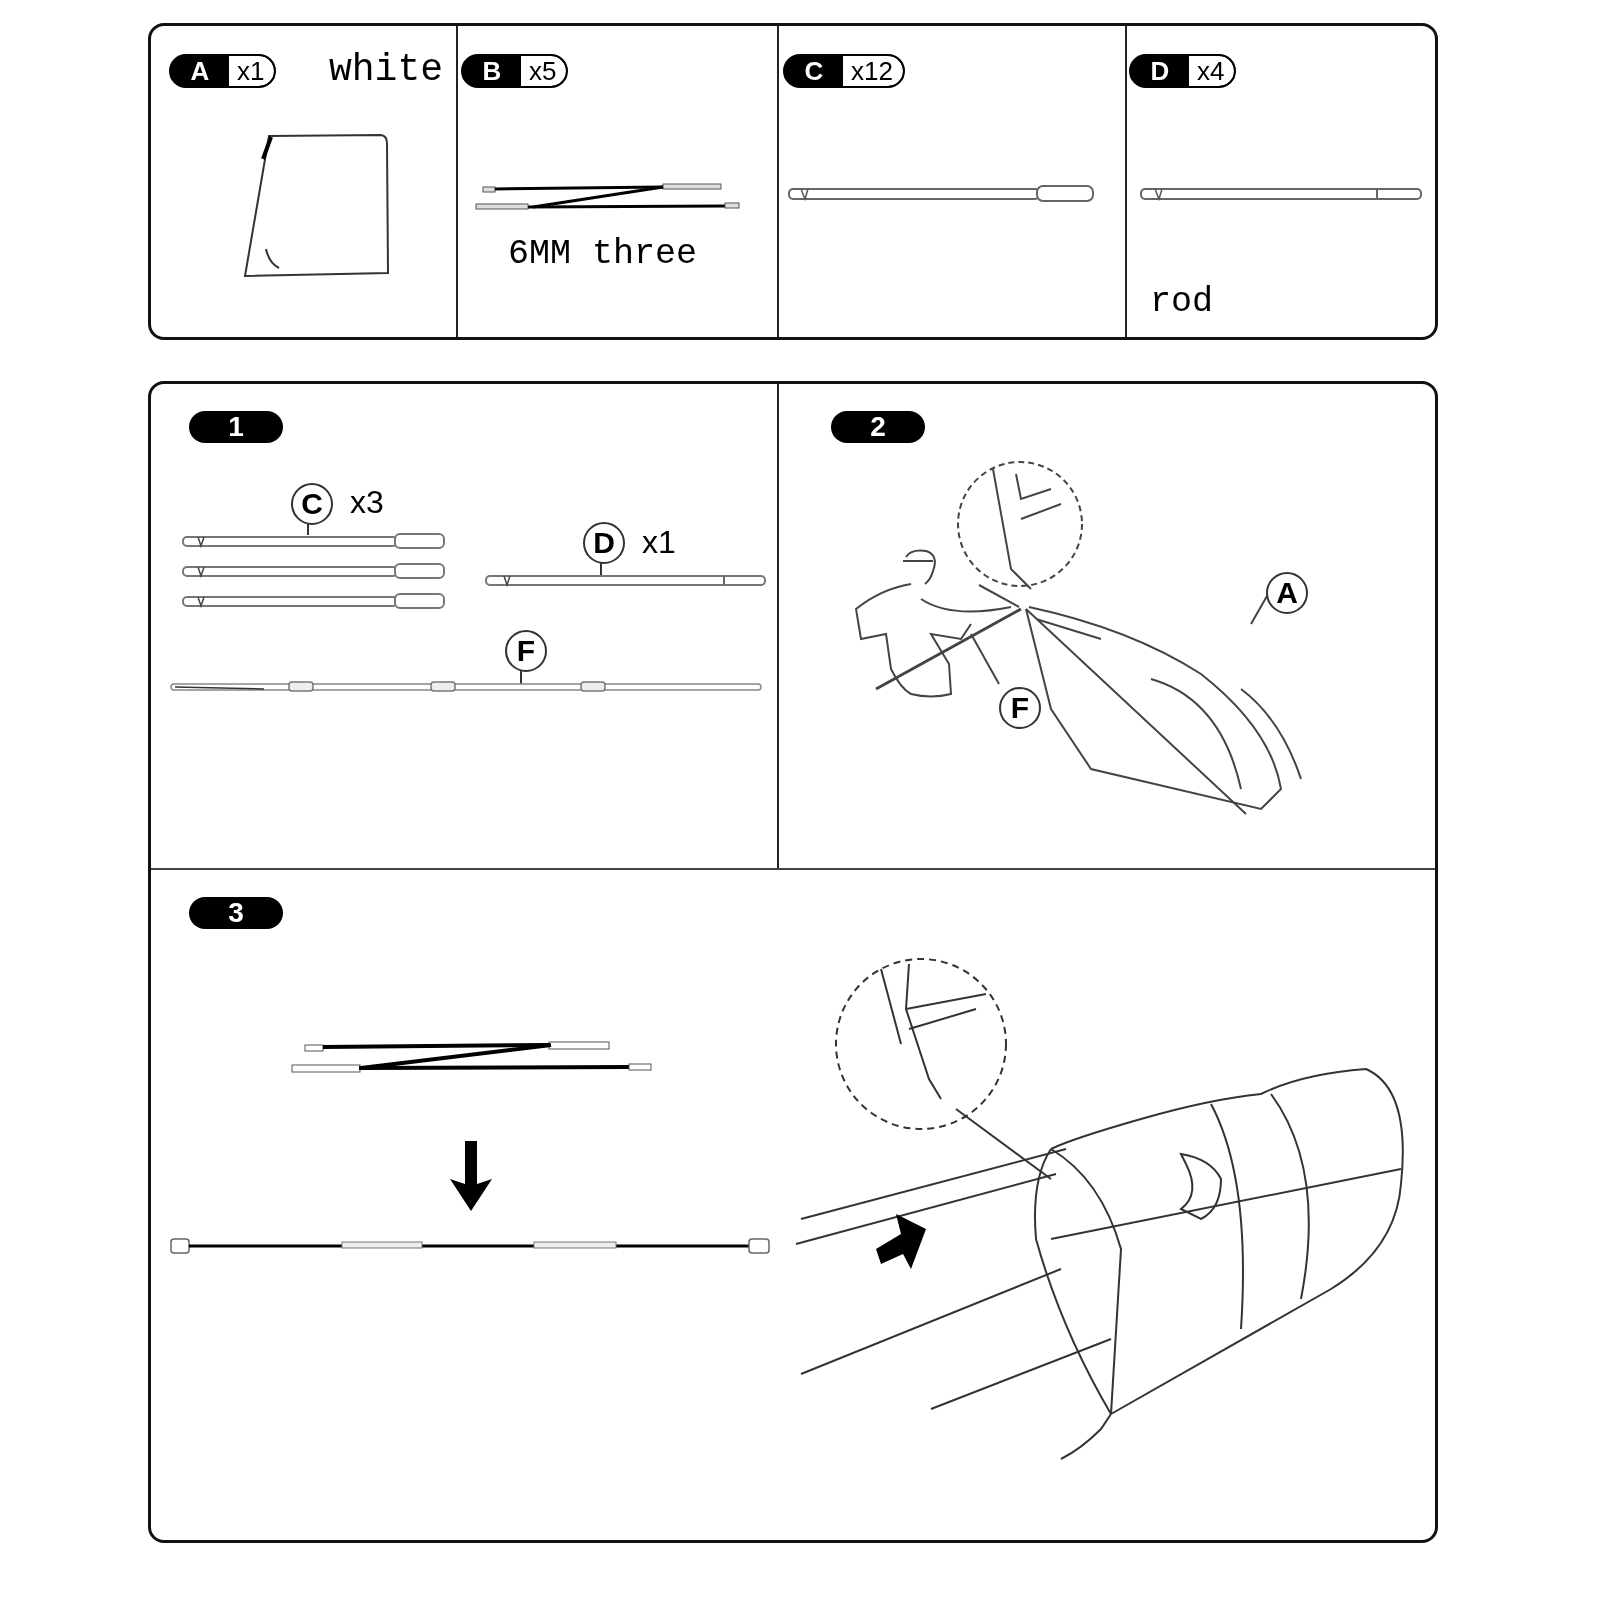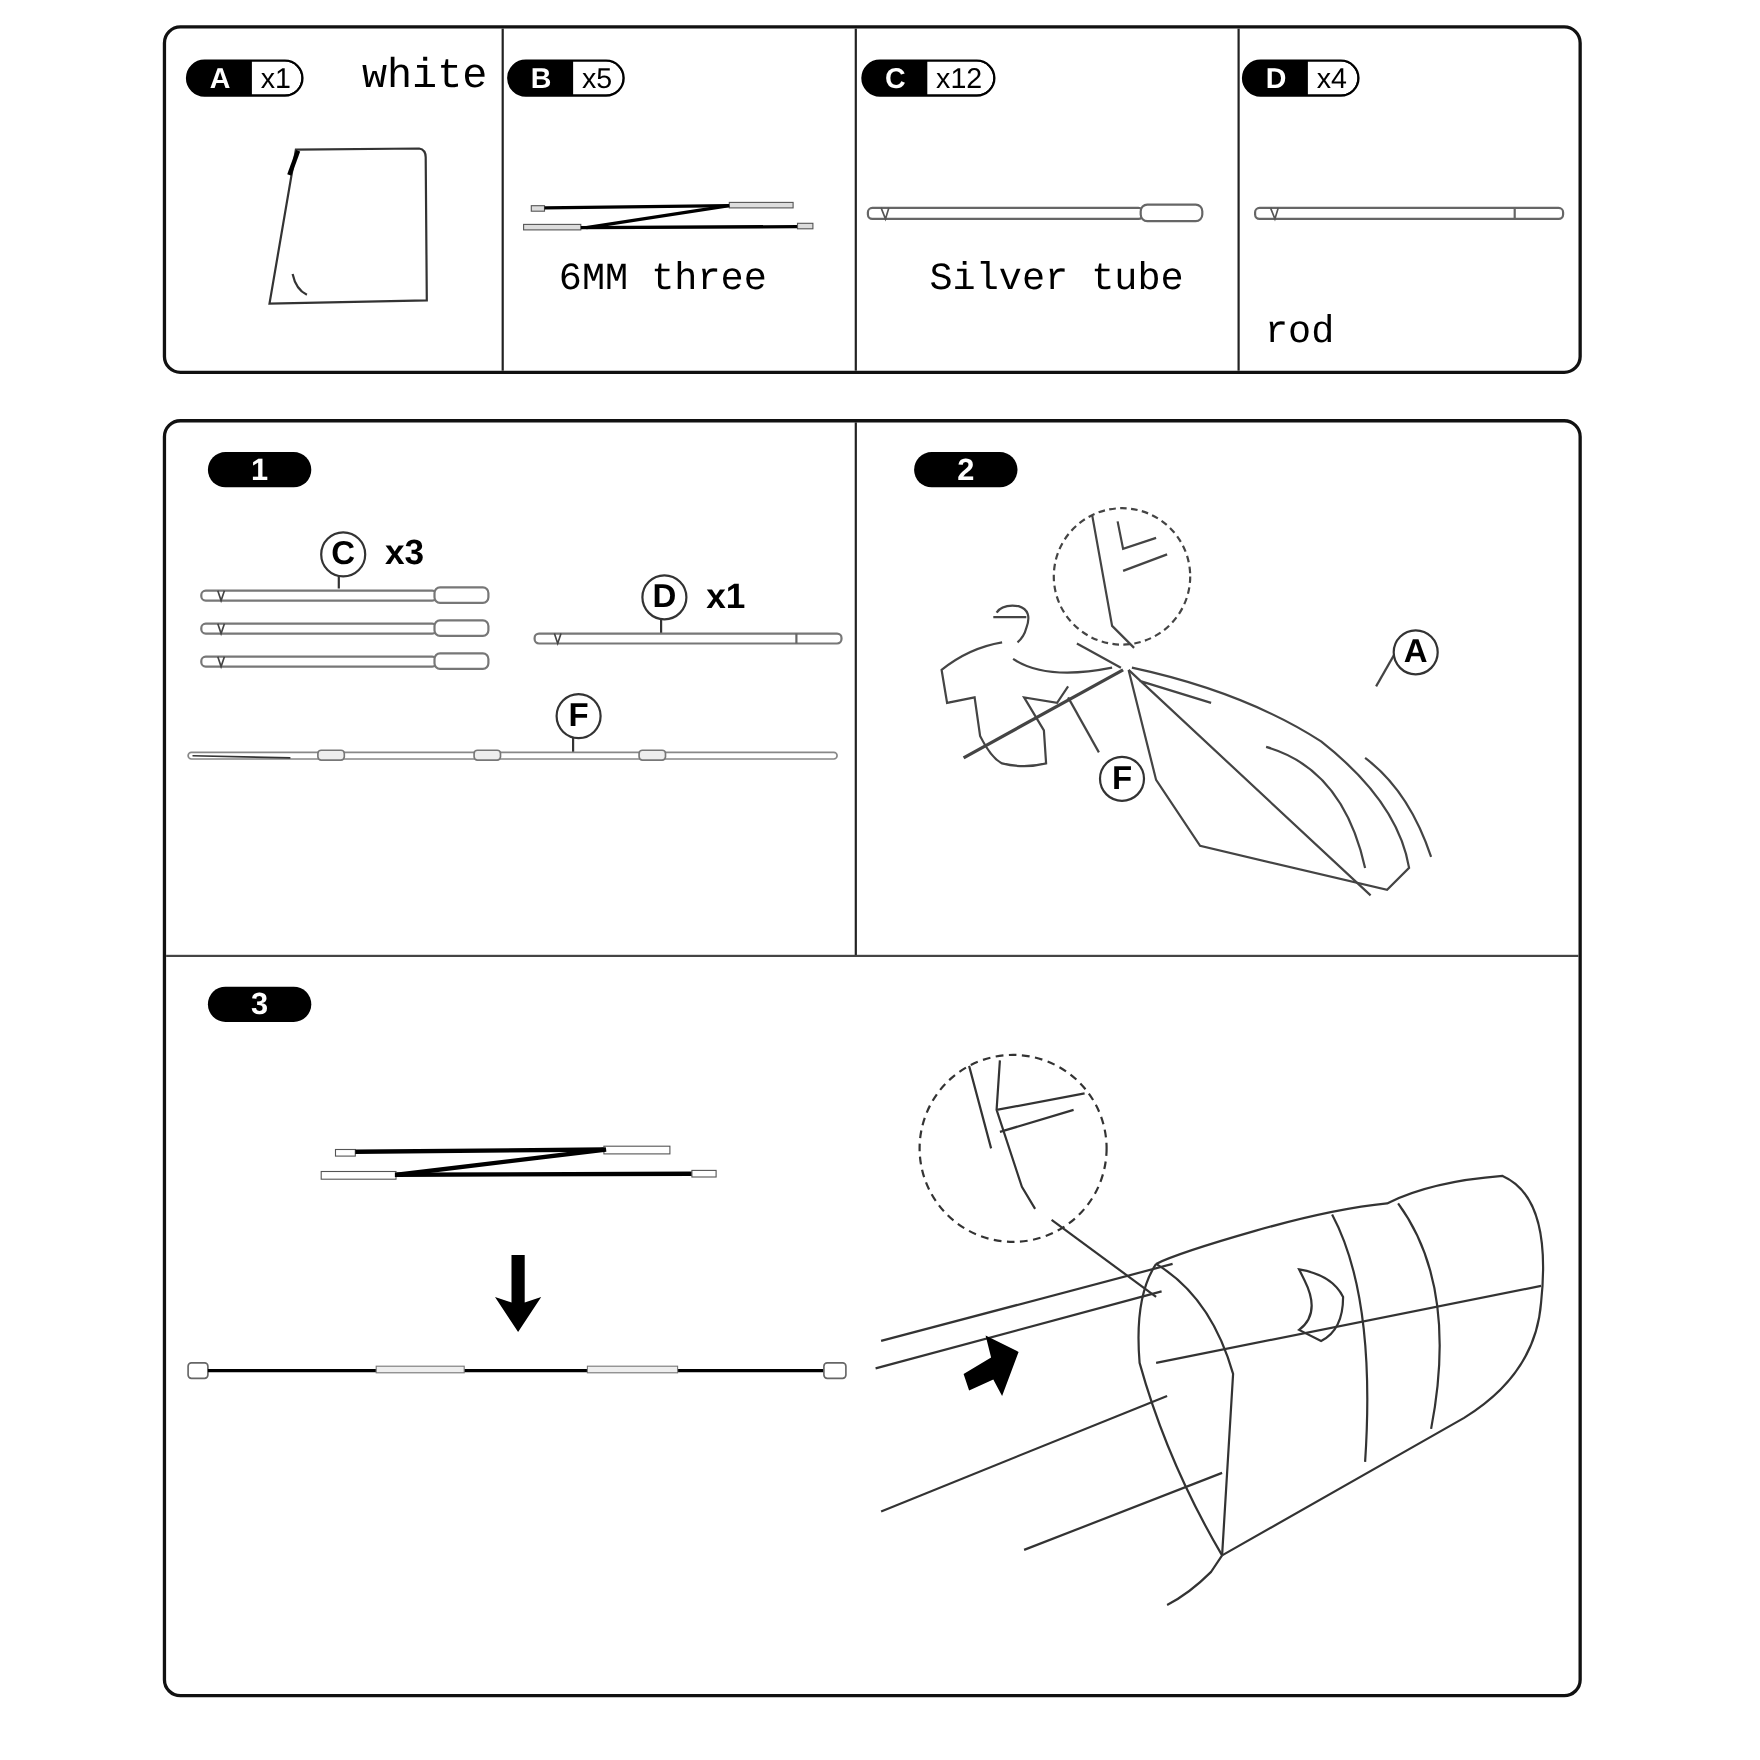--- a/index.html
+++ b/index.html
@@ -8,21 +8,21 @@
   .parts { left:148px; top:23px; width:1290px; height:317px; }
   .steps { left:148px; top:381px; width:1290px; height:1162px; }
   .vdiv { position:absolute; top:0; bottom:0; width:2px; background:#222; }
   .hdiv { position:absolute; left:0; right:0; height:2px; background:#444; }
   .badge { position:absolute; display:flex; align-items:center; height:34px; border:2.5px solid #000; border-radius:18px; overflow:hidden; background:#000; box-sizing:border-box; }
   .badge .letter { color:#fff; font-weight:bold; font-size:26px; width:58px; text-align:center; }
   .badge .qty { background:#fff; color:#000; font-size:26px; height:100%; display:flex; align-items:center; padding:0 10px 0 8px; border-radius:0 16px 16px 0; }
   .step-badge { position:absolute; width:94px; height:32px; background:#000; border-radius:16px; color:#fff; font-weight:bold; font-size:28px; text-align:center; line-height:32px; }
   .caption { position:absolute; font-family:"Liberation Mono", "DejaVu Sans Mono", monospace; font-size:35px; white-space:pre; line-height:48px; }
   .callout { position:absolute; width:38px; height:38px; border:2px solid #333; border-radius:50%; font-weight:bold; font-size:30px; text-align:center; line-height:38px; background:#fff; }
-  .mult { position:absolute; font-weight:bold; font-size:32px; }
+  .mult { position:absolute; font-weight:normal; font-size:32px; }
   svg.art { position:absolute; overflow:visible; }
 </style>
 </head>
 <body>
 
 <div class="panel parts">
   <div class="vdiv" style="left:305px"></div>
   <div class="vdiv" style="left:626px"></div>
   <div class="vdiv" style="left:974px"></div>
 
@@ -54,21 +54,20 @@
 
   <div class="badge" style="left:632px;top:28px">
     <span class="letter">C</span>
     <span class="qty">x12</span>
   </div>
   <svg class="art" style="left:636px;top:158px" width="320" height="30">
     <rect x="2" y="5" width="250" height="10" rx="4" fill="#fff" stroke="#666" stroke-width="2"></rect>
     <rect x="250" y="2" width="56" height="15" rx="6" fill="#fff" stroke="#666" stroke-width="2"></rect>
     <path d="M14 5 L18 15 L21 5" fill="none" stroke="#555" stroke-width="1.5"></path>
   </svg>
-  <div class="caption" style="left:694px;top:204px">Silver tube</div>
 
   <div class="badge" style="left:978px;top:28px">
     <span class="letter">D</span>
     <span class="qty">x4</span>
   </div>
   <svg class="art" style="left:988px;top:160px" width="290" height="20">
     <rect x="2" y="3" width="280" height="10" rx="4" fill="#fff" stroke="#666" stroke-width="2"></rect>
     <line x1="238" y1="3" x2="238" y2="13" stroke="#666" stroke-width="2"></line>
     <path d="M16 3 L20 13 L23 3" fill="none" stroke="#555" stroke-width="1.5"></path>
   </svg>

